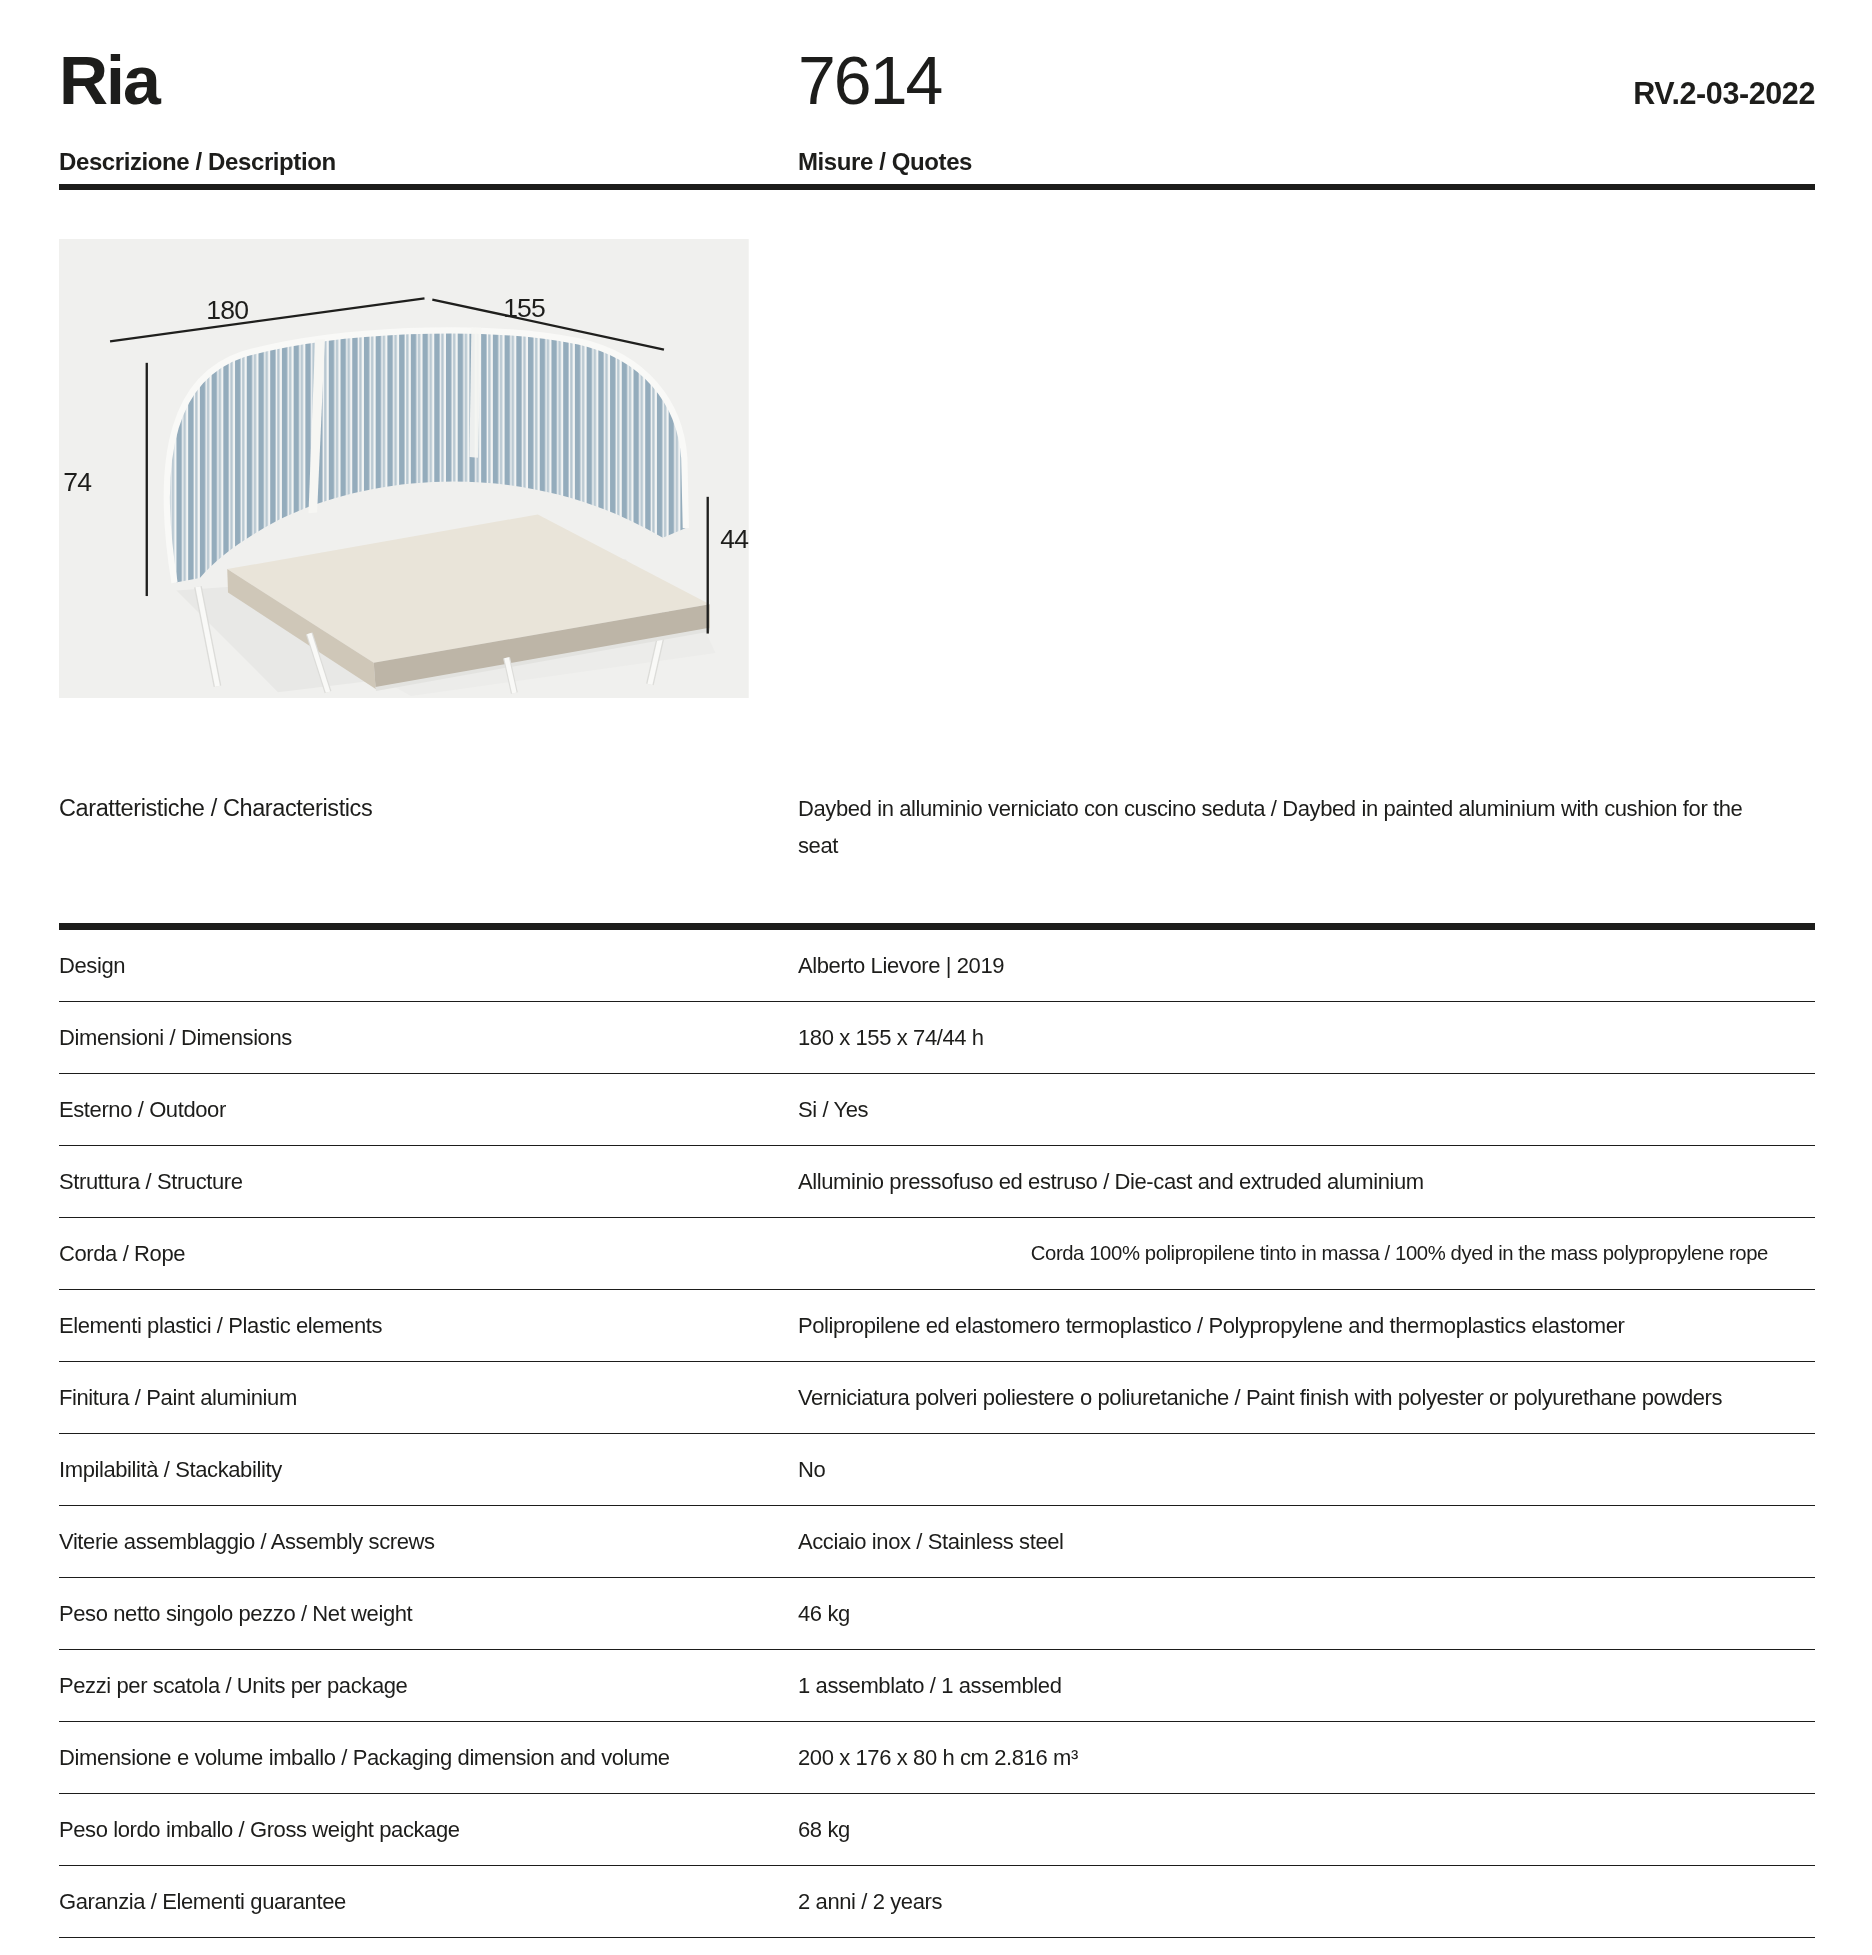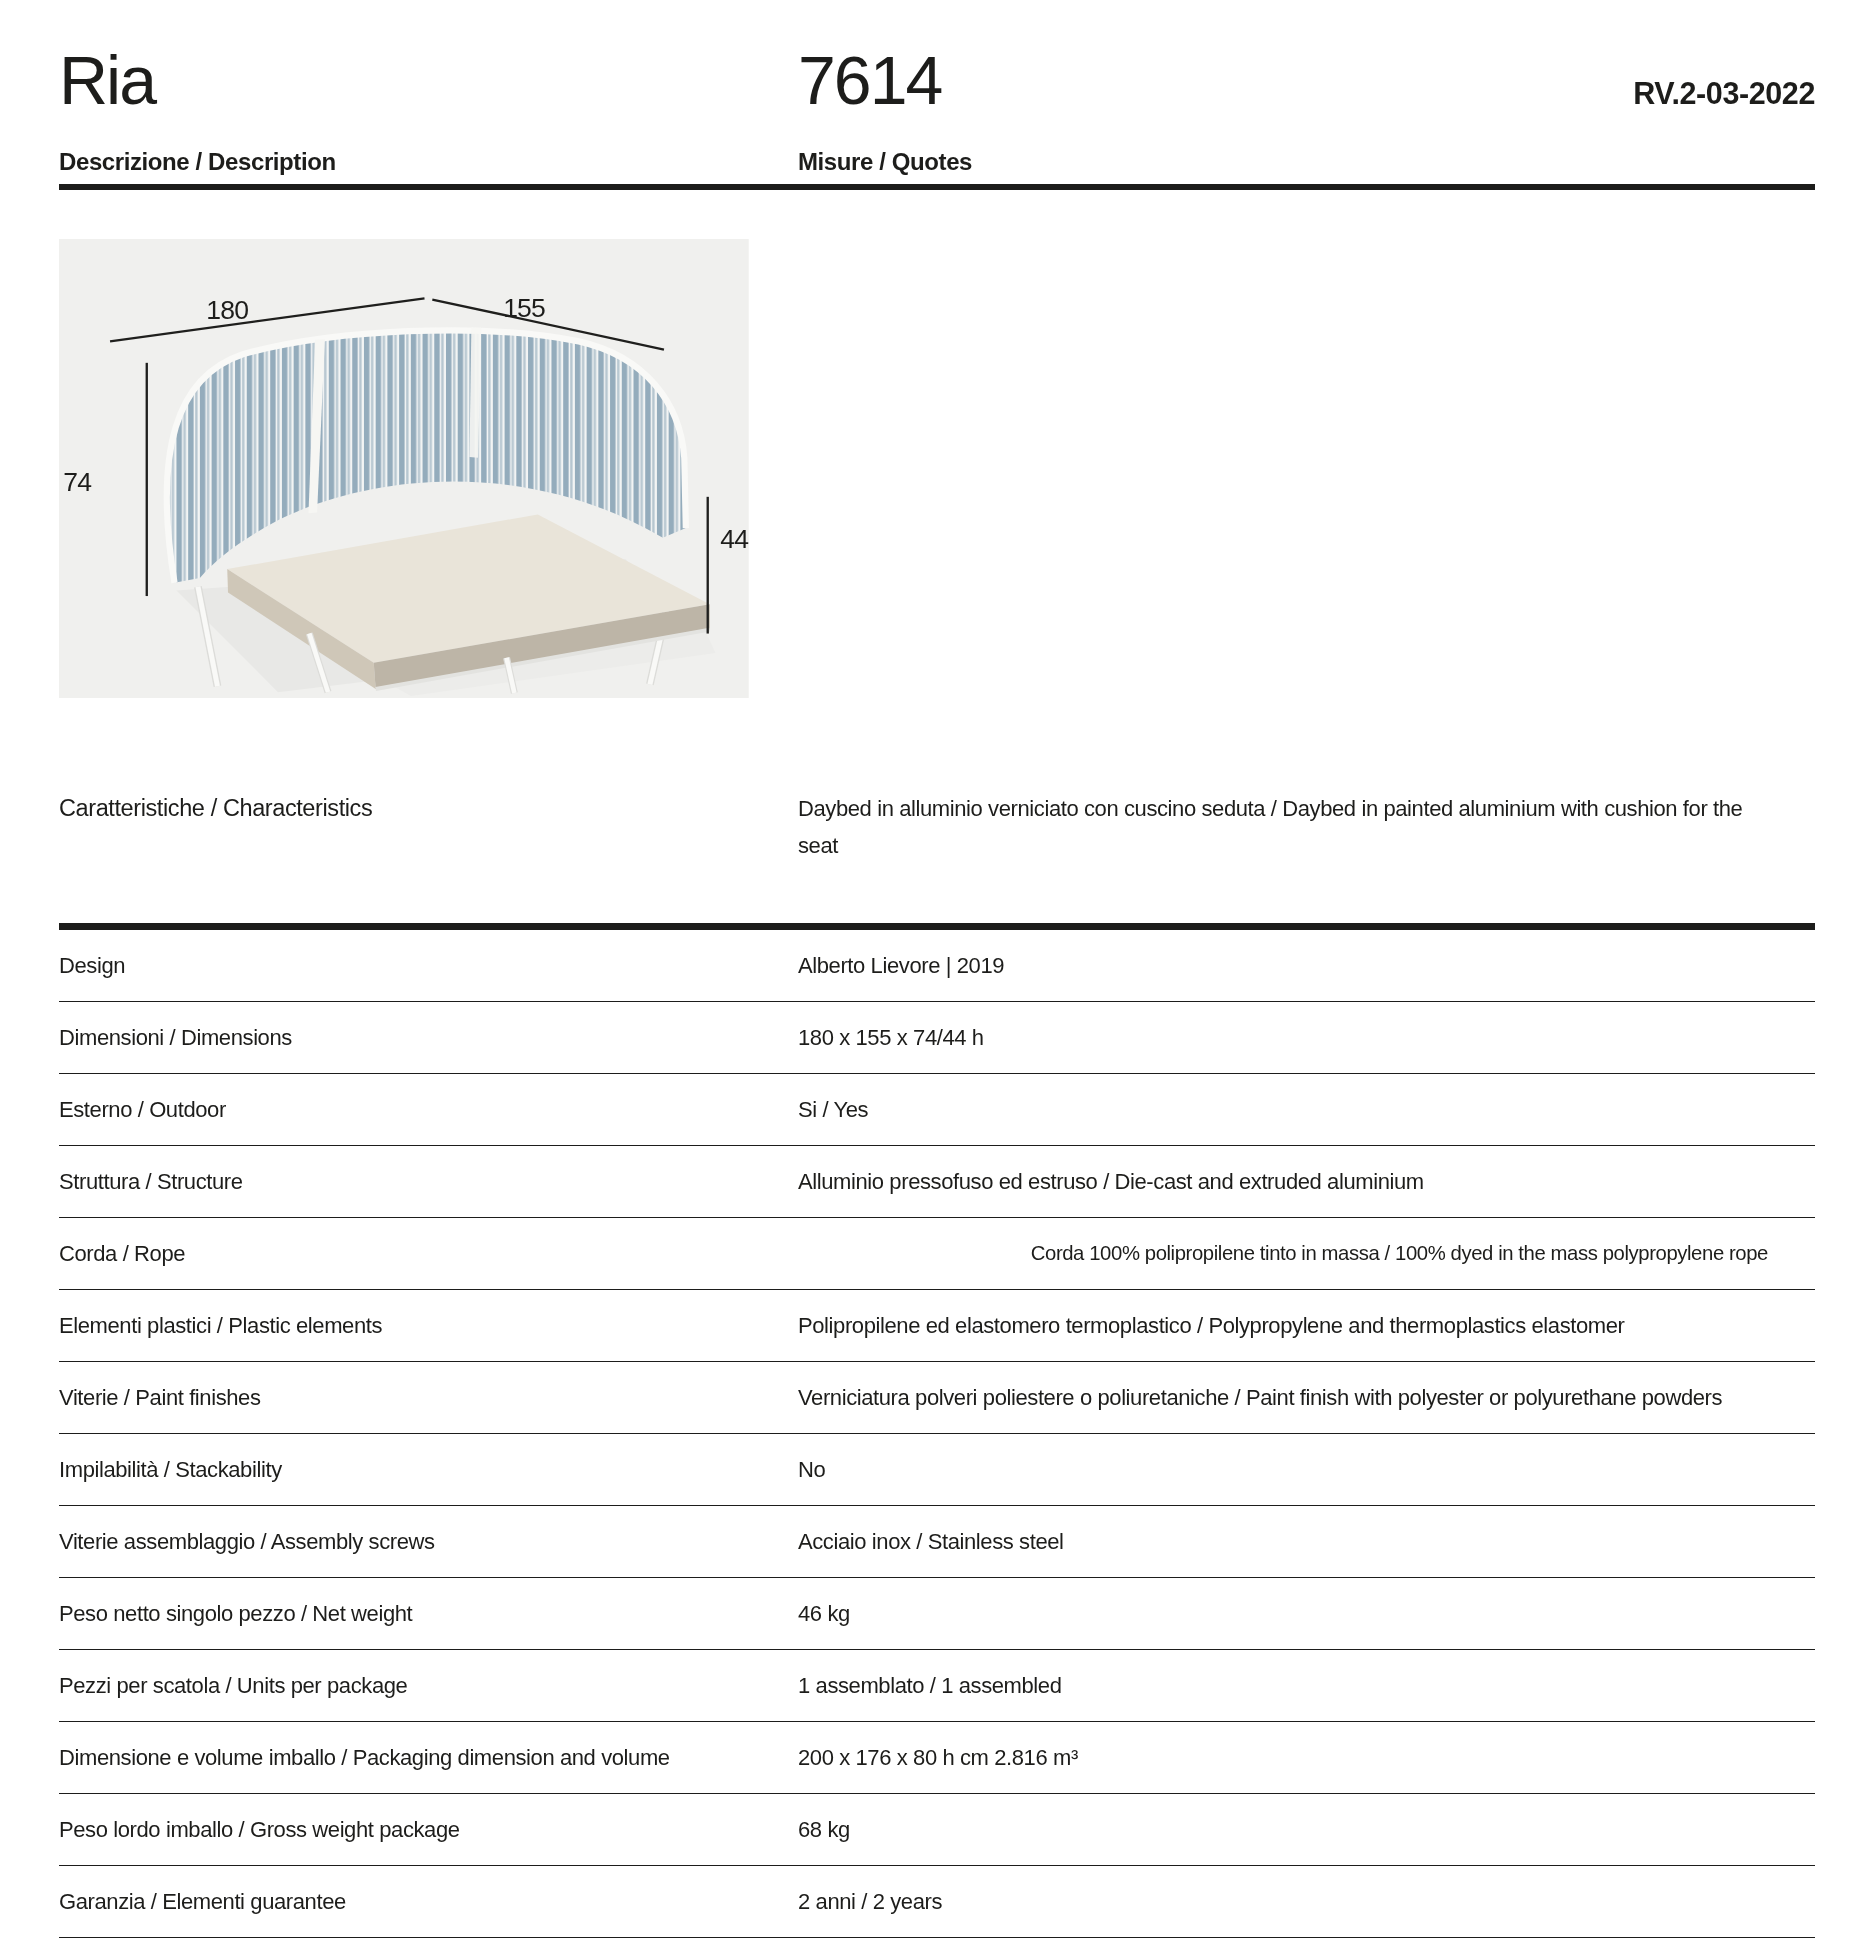--- a/index.html
+++ b/index.html
@@ -25,21 +25,21 @@
   }
   .page{
     width:1873px;height:2315px;
     padding:46px 58px 0 59px;
     overflow:hidden;
     position:relative;
   }
   
   .header{display:flex;align-items:baseline;}
   .title{
-    font-size:68px;font-weight:400;line-height:1;
+    font-size:68px;font-weight:700;line-height:1;
     letter-spacing:-2px;width:739px;flex:0 0 739px;
   }
   .model{font-size:68px;font-weight:400;line-height:1;letter-spacing:-2px;}
   .revision{margin-left:auto;font-size:30.5px;font-weight:700;letter-spacing:-0.4px;}
   .section-heads{
     display:grid;grid-template-columns:739px 1fr;
     margin-top:36px;
   }
   .section-heads .sh{font-size:24px;font-weight:700;line-height:1;letter-spacing:-0.4px;}
   .rule{width:100%;background:var(--rule);}
@@ -187,21 +187,21 @@
     <div class="label">Corda / Rope</div>
     <div class="value">Corda 100% polipropilene tinto in massa / 100% dyed in the mass  polypropylene rope</div>
   </div>
 
   <div class="spec-row">
     <div class="label">Elementi plastici / Plastic elements</div>
     <div class="value">Polipropilene ed elastomero termoplastico / Polypropylene and thermoplastics elastomer</div>
   </div>
 
   <div class="spec-row">
-    <div class="label">Viterie / Paint finishes</div>
+    <div class="label">Finitura / Paint aluminium</div>
     <div class="value">Verniciatura polveri poliestere o poliuretaniche / Paint finish with polyester or polyurethane powders</div>
   </div>
 
   <div class="spec-row">
     <div class="label">Impilabilità / Stackability</div>
     <div class="value">No</div>
   </div>
 
   <div class="spec-row">
     <div class="label">Viterie assemblaggio / Assembly screws</div>

